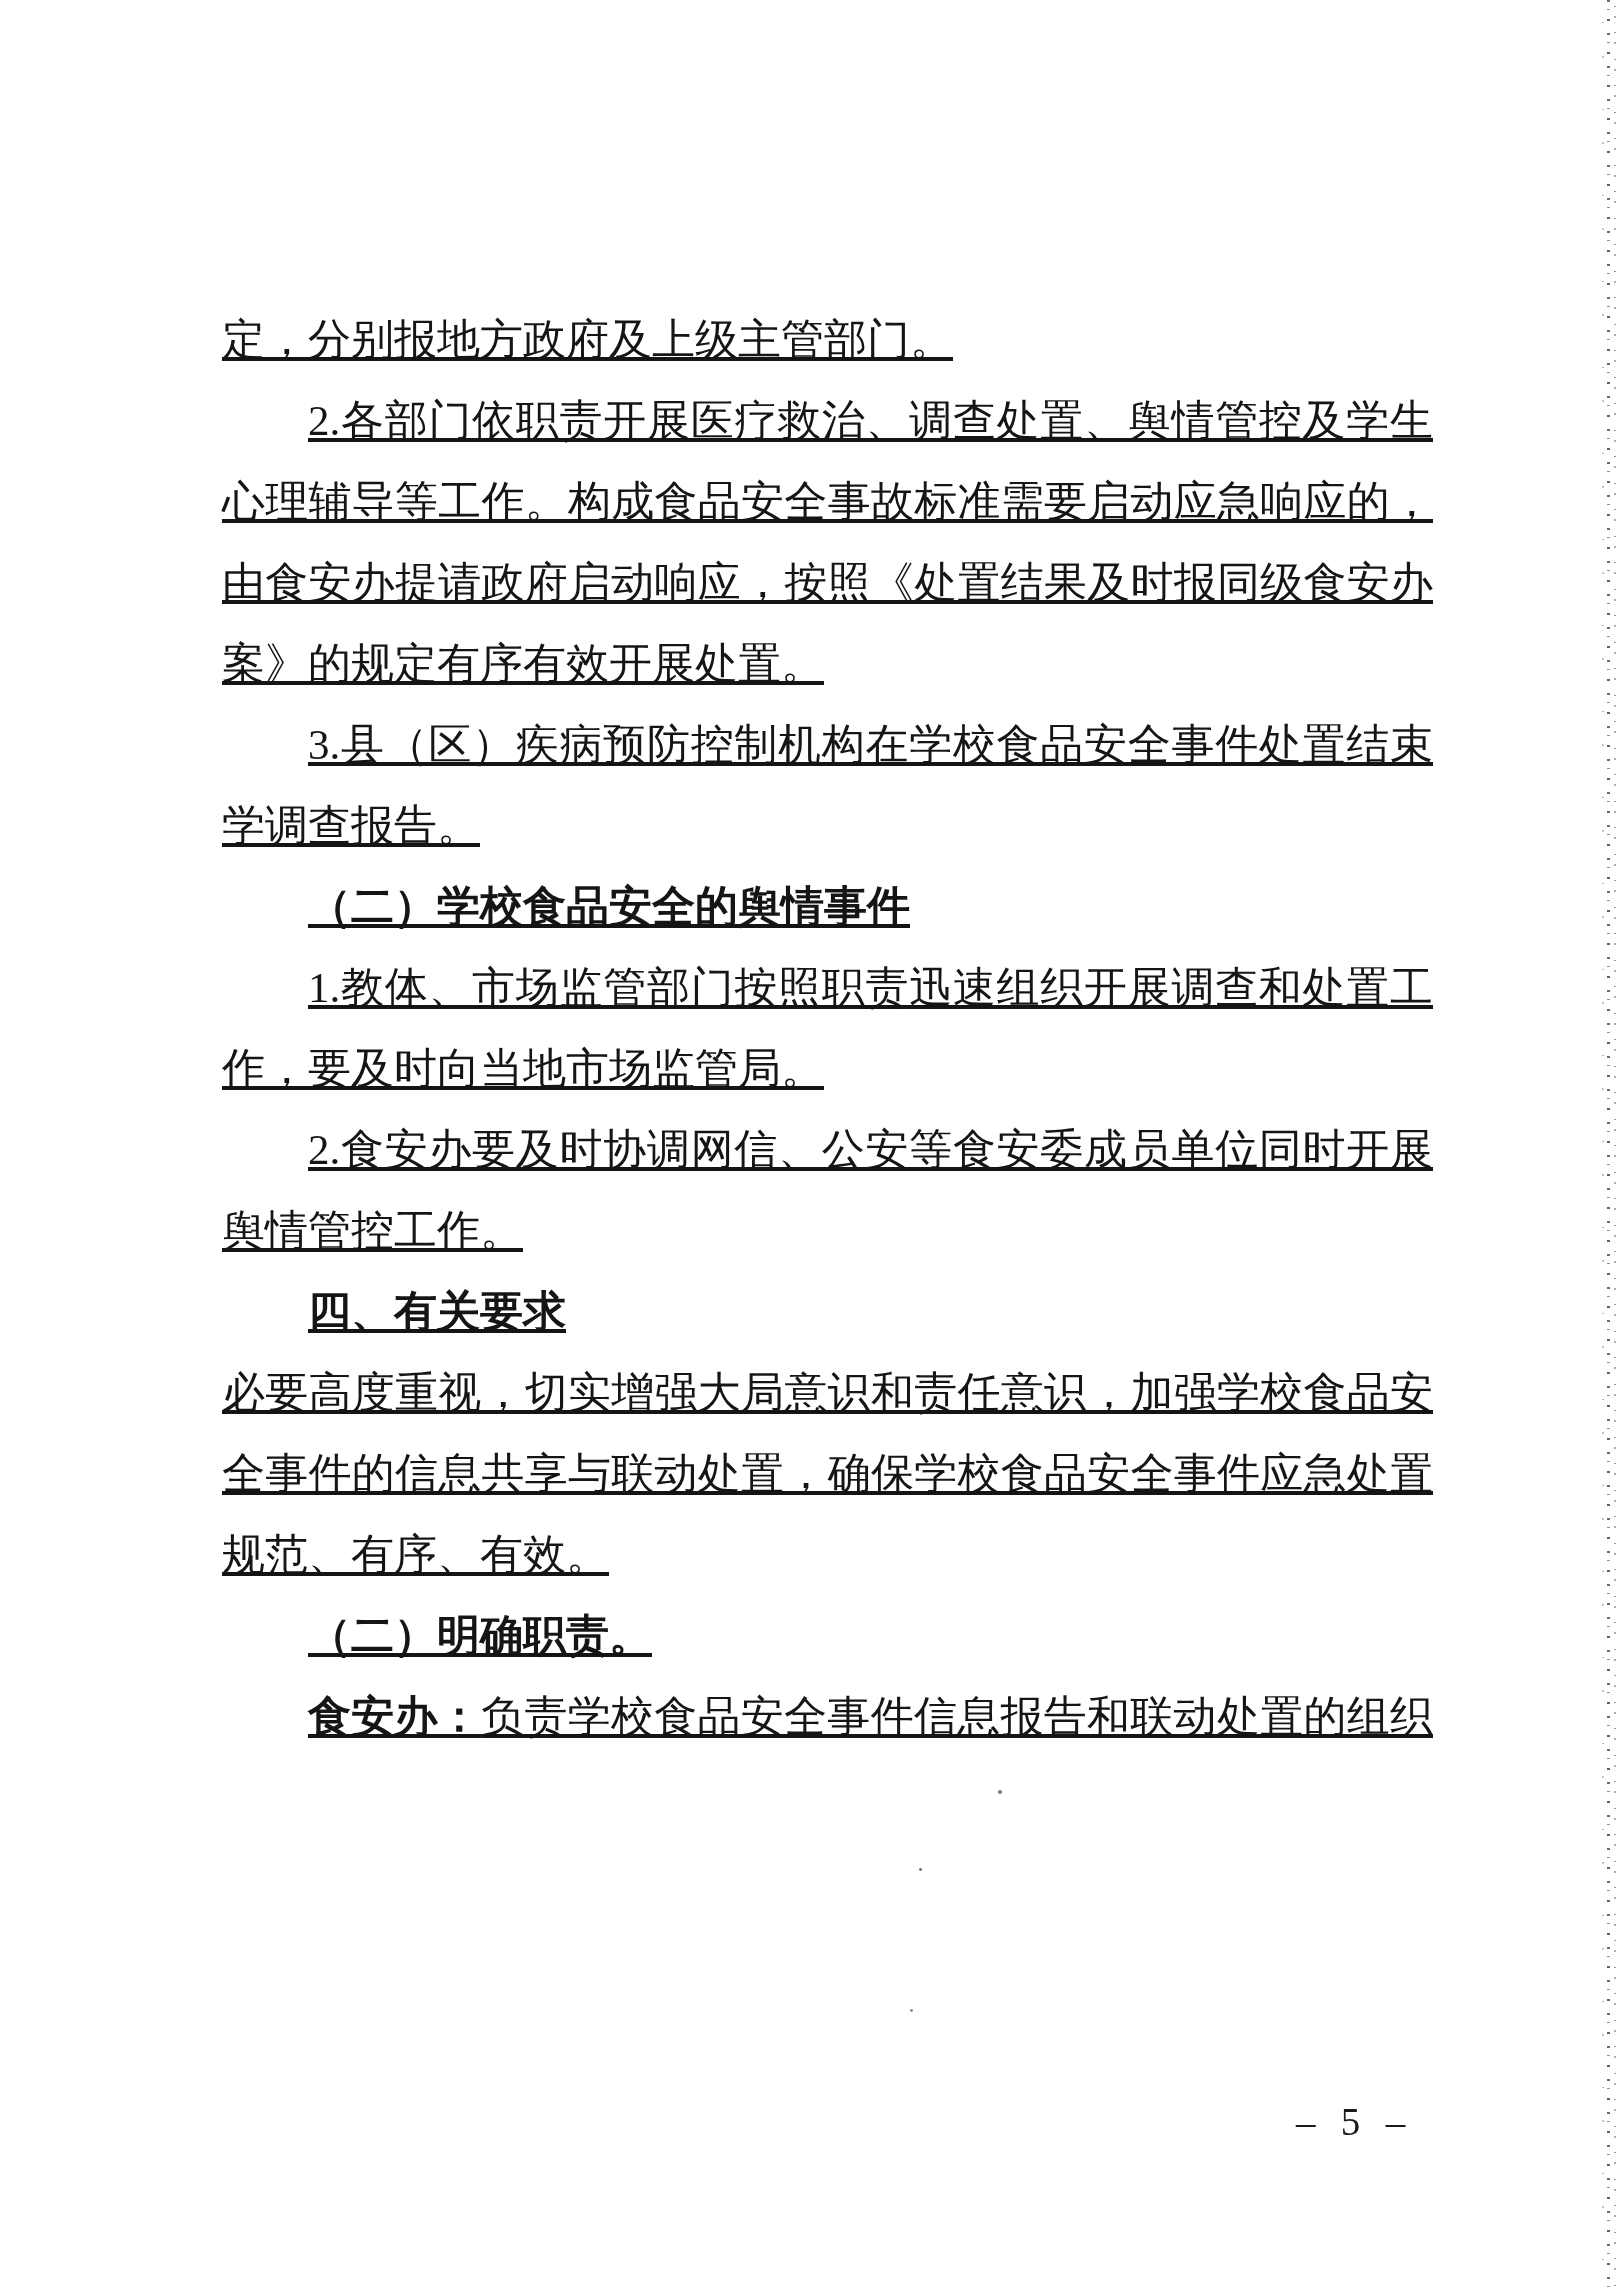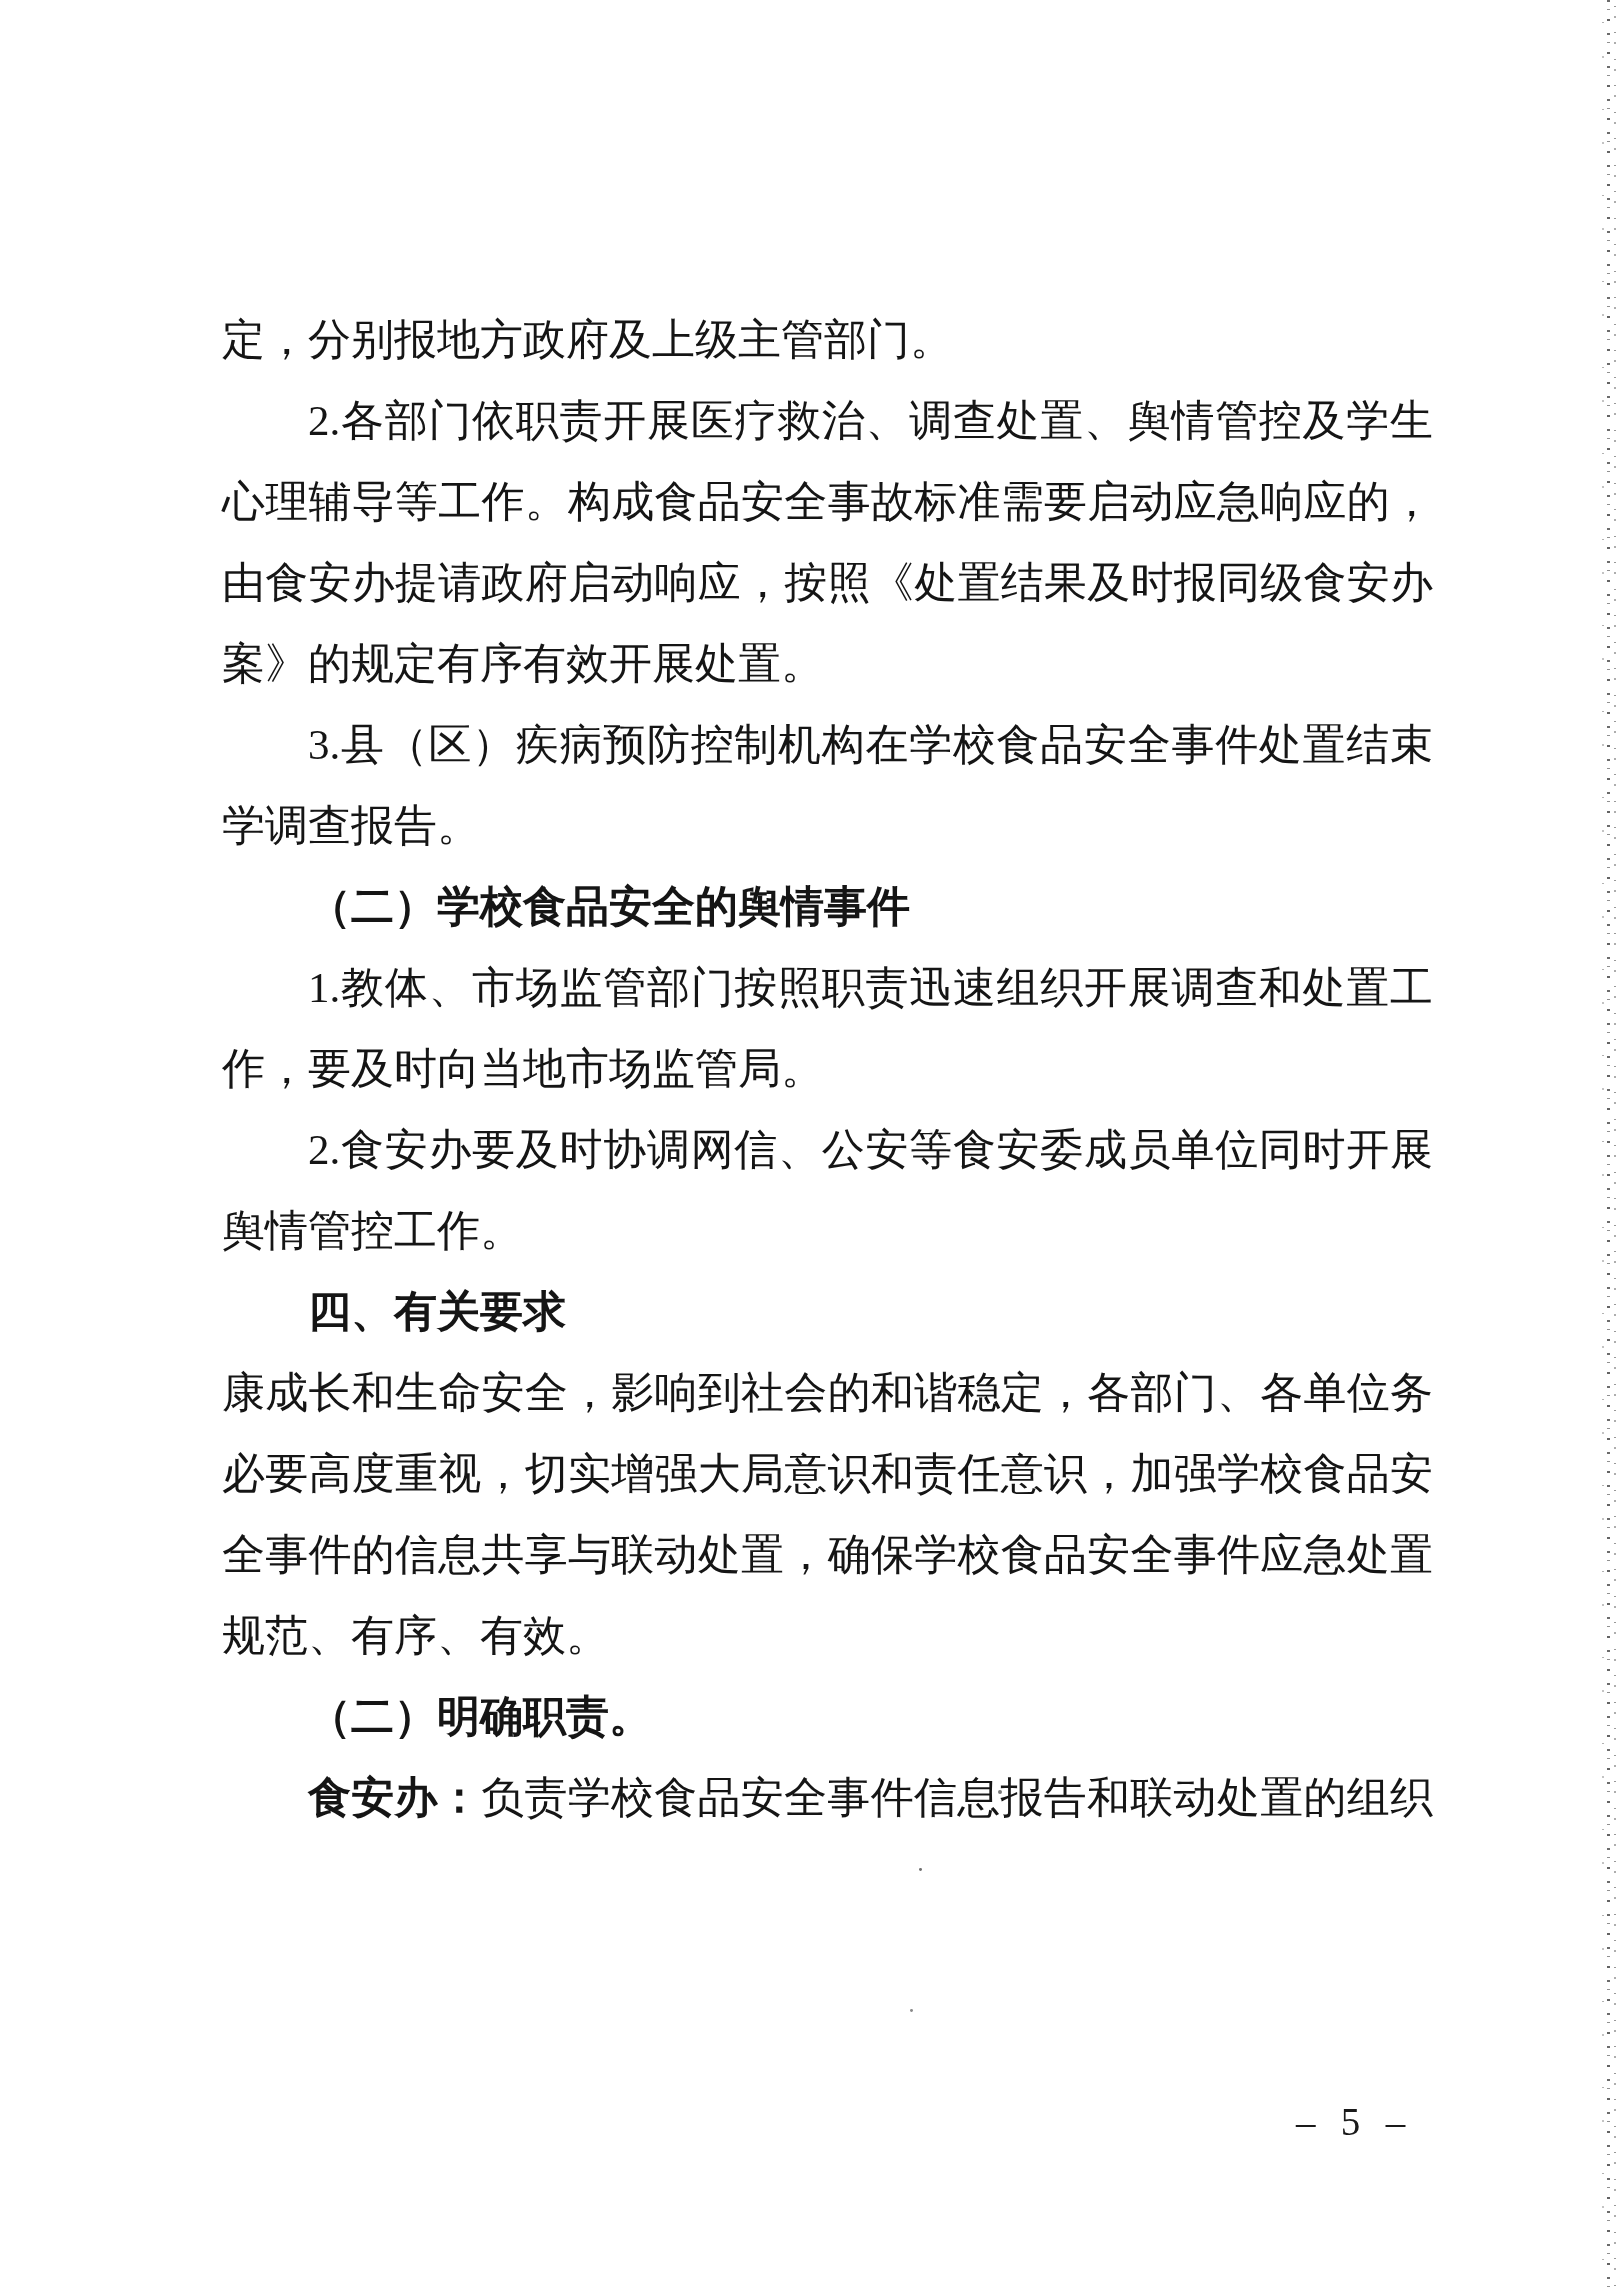--- a/index.html
+++ b/index.html
@@ -14,20 +14,21 @@
     background: #ffffff;
     overflow: hidden;
     font-family: "Liberation Serif", "DejaVu Serif", serif;
     color: #151515;
   }
   .text-block {
     position: absolute;
     top: 299px;
     left: 204px;
     width: 1229px;
+    text-decoration: underline;
   }
   .line {
     height: 81px;
     line-height: 81px;
     font-size: 43px;
     white-space: nowrap;
     text-align: left;
   }
   
   .just {
@@ -130,21 +131,20 @@
 
     <div class="line"><span class="b"></span><span>作，要及时向当地市场监管局。</span></div>
 
     <div class="line just indent"><span class="b"></span><span>2.食安办要及时协调网信、公安等食安委成员单位同时开展</span></div>
 
     <div class="line"><span class="b"></span><span>舆情管控工作。</span></div>
 
     <div class="line indent"><span class="b">四、有关要求</span><span></span></div>
 
 
-    <div class="line just"><span class="b"></span><span>康成长和生命安全，影响到社会的和谐稳定，各部门、各单位务</span></div>
 
     <div class="line just"><span class="b"></span><span>必要高度重视，切实增强大局意识和责任意识，加强学校食品安</span></div>
 
     <div class="line just"><span class="b"></span><span>全事件的信息共享与联动处置，确保学校食品安全事件应急处置</span></div>
 
     <div class="line"><span class="b"></span><span>规范、有序、有效。</span></div>
 
     <div class="line indent"><span class="b">（二）明确职责。</span><span></span></div>
 
     <div class="line just indent"><span class="b">食安办：</span><span>负责学校食品安全事件信息报告和联动处置的组织</span></div>

